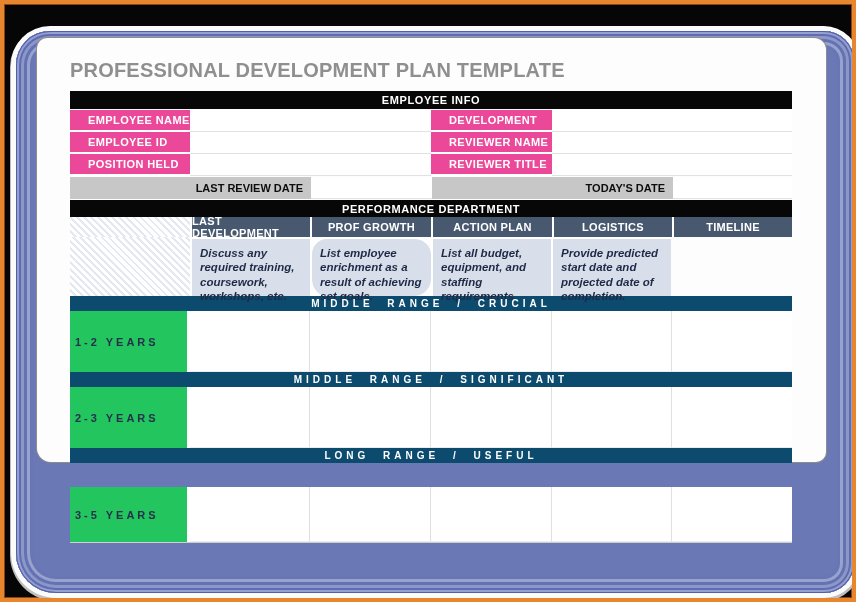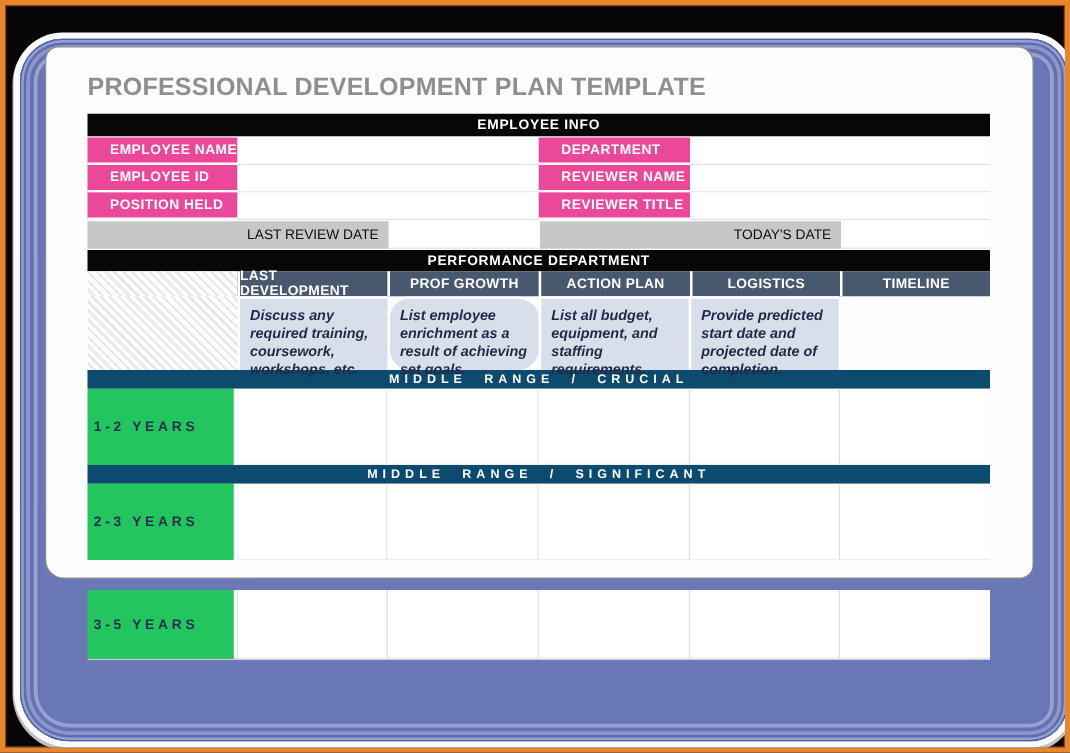--- a/index.html
+++ b/index.html
@@ -80,21 +80,21 @@
   }
   .w-c0 { width: 120px; }
   .w-c12 { width: 241px; }
   .w-c3 { width: 121px; }
   .w-c45 { width: 240px; }
 
   .date-row { height: 22px; margin-top: 1px; }
   .cell-date {
     background: #c7c7c7;
     color: #0d0d0d;
-    font-size: 11px; font-weight: normal;
+    font-size: 11px; font-weight: bold;
     display: flex; align-items: center; justify-content: flex-end;
     padding-right: 8px;
   }
   .w-d0 { width: 241px; }
   .w-d1 { width: 121px; }
   .w-d2 { width: 241px; }
   .w-d3 { width: 119px; }
 
   .perf-bar { height: 17px; margin-top: 1px; margin-bottom: 0; }
 
@@ -165,21 +165,21 @@
 
       <div class="page-title">PROFESSIONAL DEVELOPMENT PLAN TEMPLATE</div>
 
       <div class="doc-table">
 
         <div class="sec-bar">EMPLOYEE INFO</div>
 
         <div class="row info-row">
           <div class="cell-label-dark w-c0">EMPLOYEE NAME</div>
           <div class="cell-value w-c12"></div>
-          <div class="cell-label-dark w-c3">DEPARTMENT</div>
+          <div class="cell-label-dark w-c3">DEVELOPMENT</div>
           <div class="cell-value w-c45"></div>
         </div>
 
         <div class="row info-row">
           <div class="cell-label-dark w-c0">EMPLOYEE ID</div>
           <div class="cell-value w-c12"></div>
           <div class="cell-label-dark w-c3">REVIEWER NAME</div>
           <div class="cell-value w-c45"></div>
         </div>
 
@@ -229,20 +229,21 @@
         <div class="range-bar">MIDDLE RANGE / SIGNIFICANT</div>
         <div class="row years-row">
           <div class="cell-years">2-3 YEARS</div>
           <div class="cell-plan"></div>
           <div class="cell-plan wide"></div>
           <div class="cell-plan wide"></div>
           <div class="cell-plan"></div>
           <div class="cell-plan"></div>
         </div>
 
+        <div class="range-bar">LONG RANGE / USEFUL</div>
         <div class="row years-row last">
           <div class="cell-years">3-5 YEARS</div>
           <div class="cell-plan"></div>
           <div class="cell-plan wide"></div>
           <div class="cell-plan wide"></div>
           <div class="cell-plan"></div>
           <div class="cell-plan"></div>
         </div>
 
       </div>

